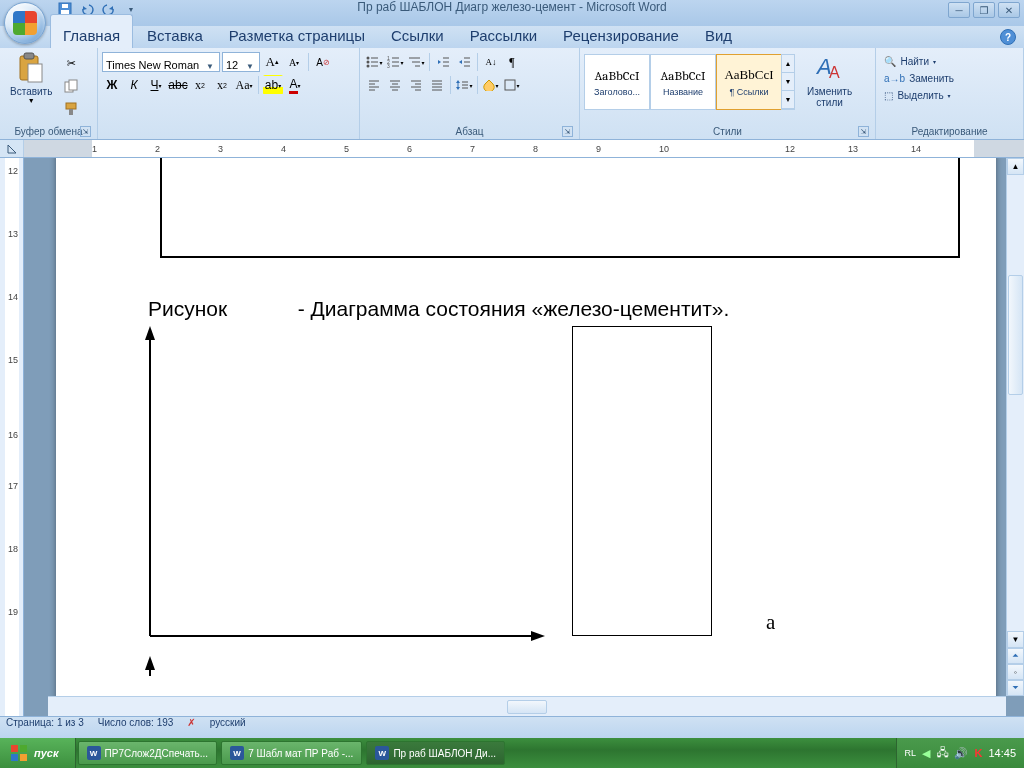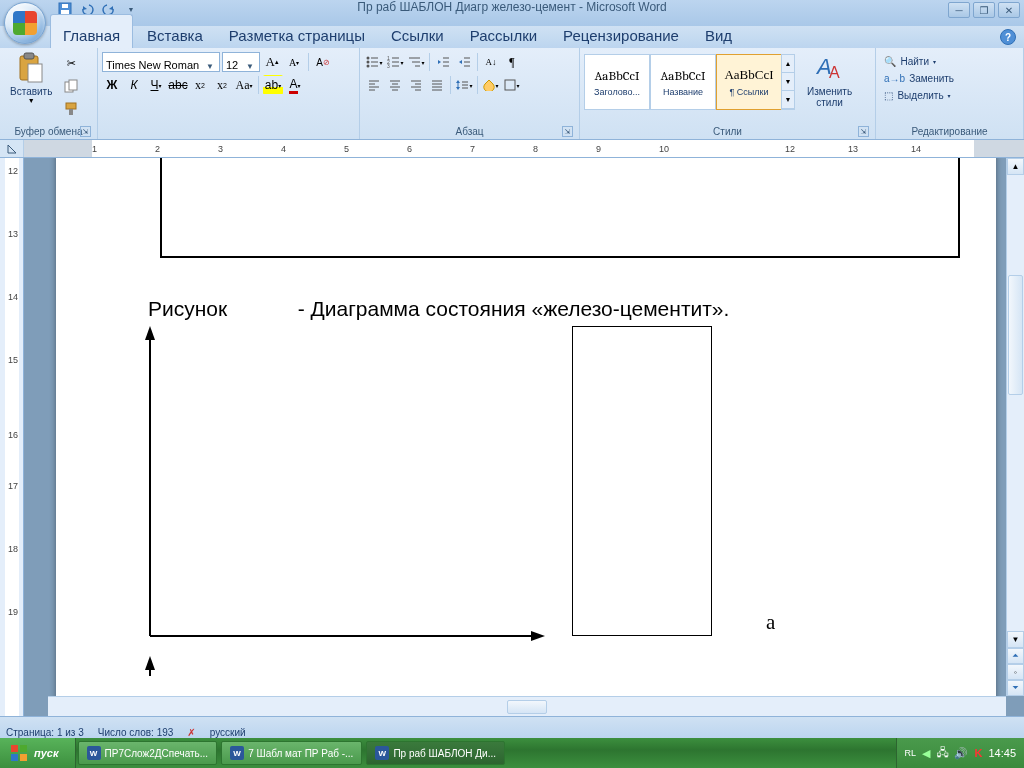--- a/index.html
+++ b/index.html
@@ -74,21 +74,21 @@
 
 .scroll-v { position: absolute; right: 0; top: 0; width: 18px; bottom: 20px; background: #e4eefa; border-left: 1px solid #b4cee8; display: flex; flex-direction: column; }
 .scroll-btn { height: 17px; background: linear-gradient(#f2f7fc,#d5e5f5); border: 1px solid #b4cee8; display: flex; align-items: center; justify-content: center; font-size: 8px; }
 .scroll-track { flex: 1; position: relative; }
 .thumb { position: absolute; left: 1px; right: 1px; top: 100px; height: 120px; background: linear-gradient(90deg,#f2f7fc,#d5e5f5); border: 1px solid #b4cee8; border-radius: 2px; }
 .nav-btns { display: flex; flex-direction: column; }
 .nav-btns .scroll-btn { height: 16px; }
 .scroll-h { position: absolute; left: 24px; right: 18px; bottom: 0; height: 20px; background: #e4eefa; border-top: 1px solid #b4cee8; display: flex; align-items: center; }
 .h-thumb { width: 40px; height: 14px; margin: 0 auto; background: linear-gradient(#f2f7fc,#d5e5f5); border: 1px solid #b4cee8; border-radius: 2px; }
 
-.statusbar { height: 22px; background: linear-gradient(#cfe1f3,#bcd5ef); border-top: 1px solid #8fb3d9; display: flex; align-items: flex-end; font-size: 10px; color: #1e3e6e; padding: 0 6px; gap: 14px; }
+.statusbar { height: 22px; background: linear-gradient(#cfe1f3,#bcd5ef); border-top: 1px solid #8fb3d9; display: flex; align-items: flex-start; font-size: 10px; color: #1e3e6e; padding: 0 6px; gap: 14px; }
 .statusbar .right { margin-left: auto; display: flex; align-items: center; gap: 6px; }
 .view-btn { width: 18px; height: 16px; border: 1px solid #8fb3d9; background: #e4eefa; }
 .view-btn.active { background: #fff3d6; border-color: #e0a030; }
 .zoom-slider { width: 100px; height: 4px; background: #8fb3d9; position: relative; border-radius: 2px; }
 .zoom-knob { position: absolute; width: 8px; height: 14px; background: linear-gradient(#fff,#cfe1f3); border: 1px solid #8fb3d9; top: -5px; left: 68px; border-radius: 2px; }
 
 .taskbar { height: 30px; background: linear-gradient(#3c8f3e,#2d7530 40%,#3c8f3e); display: flex; align-items: center; color: #fff; font-size: 11px; }
 .start { height: 30px; padding: 0 16px 0 10px; background: linear-gradient(#58b35a,#3c8f3e); display: flex; align-items: center; gap: 6px; font-weight: bold; font-style: italic; border-right: 1px solid #2d6530; }
 .task-item { height: 24px; margin: 0 2px; padding: 0 8px; background: linear-gradient(#6ab56c,#4a9a4c); border: 1px solid #2d7530; border-radius: 2px; display: flex; align-items: center; gap: 4px; max-width: 170px; overflow: hidden; white-space: nowrap; font-size: 10px; }
 .task-item.active { background: linear-gradient(#3a7a3c,#2d6530); }

